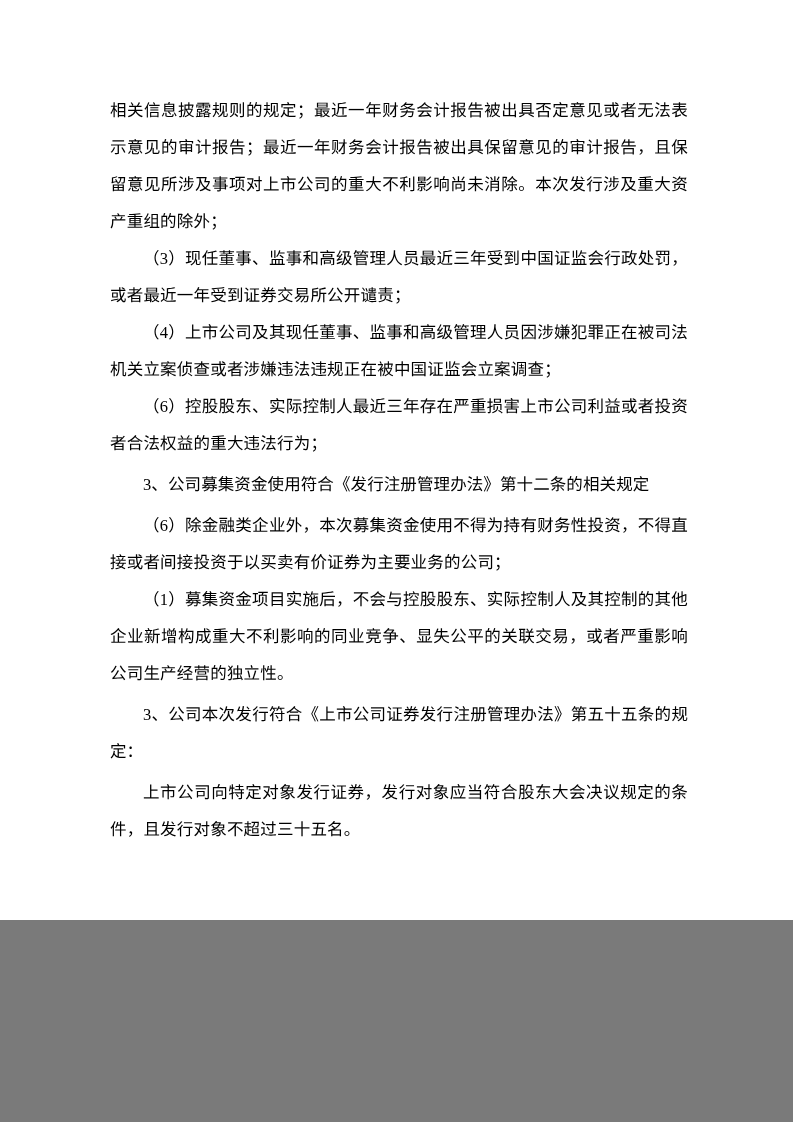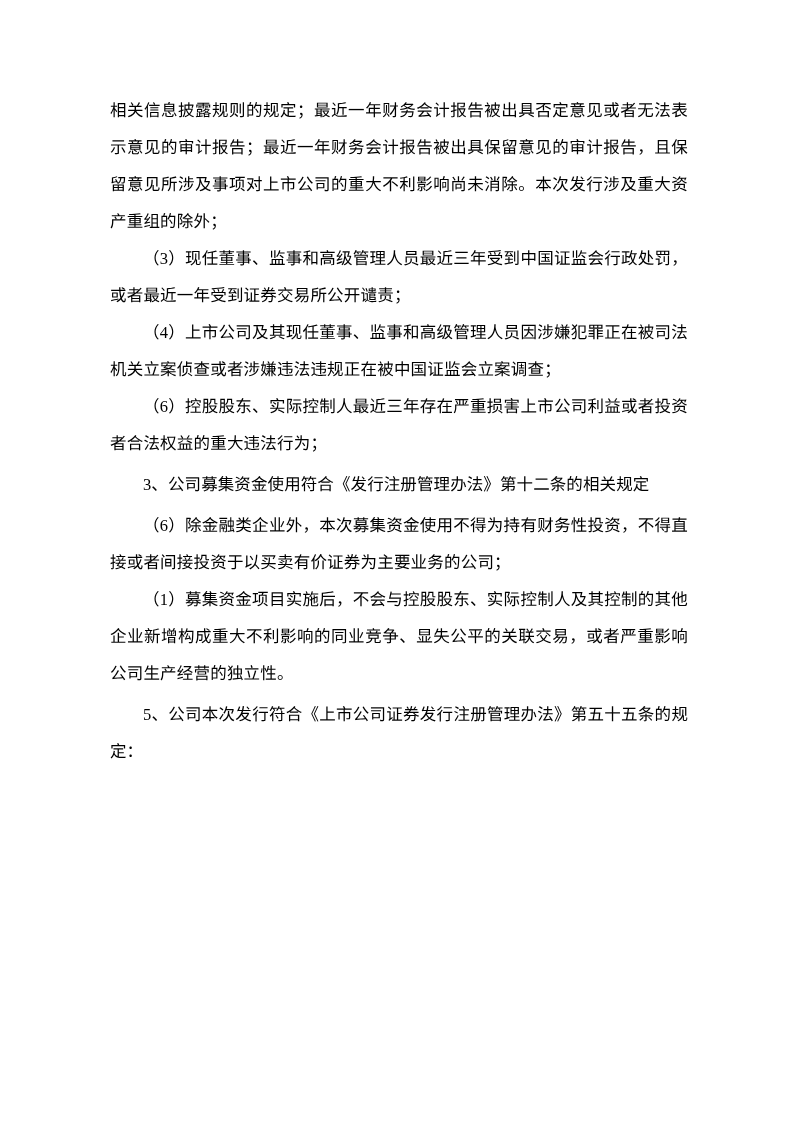--- a/index.html
+++ b/index.html
@@ -7,21 +7,21 @@
     margin: 0;
     padding: 0;
     background: #7a7a7a;
   }
   body {
     font-family: "Liberation Serif", "DejaVu Serif", serif;
   }
   .page {
     position: relative;
     width: 793px;
-    height: 1122px;
+    height: 920px;
     background: #ffffff;
     margin: 0 auto;
     box-sizing: border-box;
     overflow: hidden;
   }
   .content {
     position: absolute;
     left: 110px;
     top: 92px;
     width: 578px;
@@ -69,19 +69,20 @@
 
     <div class="spacer-sm"></div>
 
 
     <p class="indent">（6）除金融类企业外，本次募集资金使用不得为持有财务性投资，不得直接或者间接投资于以买卖有价证券为主要业务的公司；</p>
 
     <p class="indent">（1）募集资金项目实施后，不会与控股股东、实际控制人及其控制的其他企业新增构成重大不利影响的同业竞争、显失公平的关联交易，或者严重影响公司生产经营的独立性。</p>
 
     <div class="spacer-sm"></div>
 
-    <p class="heading">5、公司本次发行符合《上市公司证券发行注册管理办法》第五十五条的规定：</p>
+    <p class="heading">3、公司本次发行符合《上市公司证券发行注册管理办法》第五十五条的规定：</p>
 
     <div class="spacer-sm"></div>
 
+    <p class="indent">上市公司向特定对象发行证券，发行对象应当符合股东大会决议规定的条件，且发行对象不超过三十五名。</p>
 
   </div>
 </div>
 
 </body></html>

